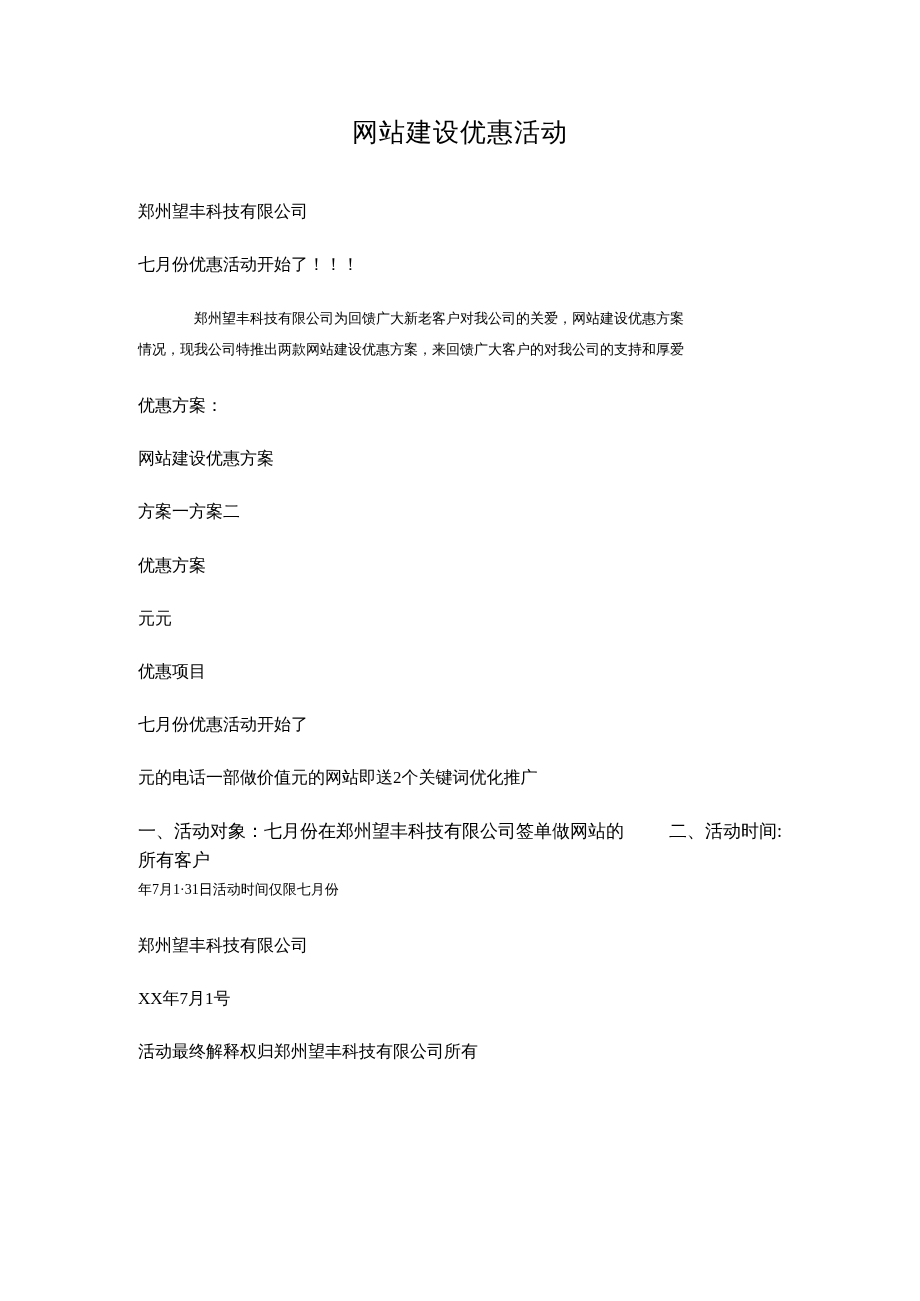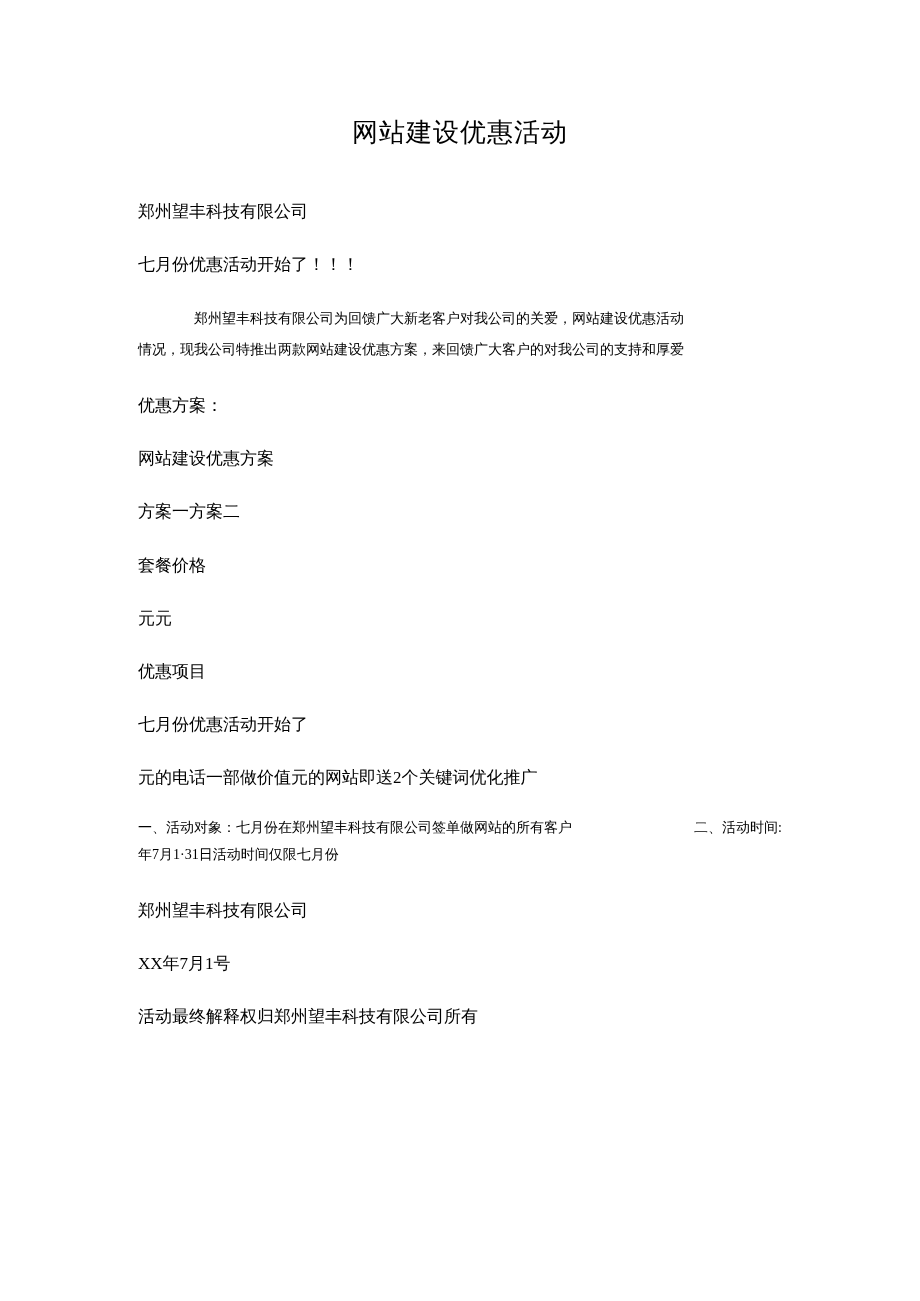--- a/index.html
+++ b/index.html
@@ -30,21 +30,21 @@
     .indent {
       text-indent: 56px;
     }
     .para-tight {
       font-size: 14px;
       line-height: 2.2;
     }
     .row-split {
       display: flex;
       justify-content: space-between;
-      font-size: 14px;
+      font-size: 18px;
       line-height: 1.6;
     }
     .row-split .left {
       flex: 1;
     }
     .row-split .right {
       white-space: nowrap;
       margin-left: 28px;
     }
     .block {
@@ -54,31 +54,31 @@
 </head>
 <body>
 
 <h1 class="title">网站建设优惠活动</h1>
 
 <p class="para">郑州望丰科技有限公司</p>
 
 <p class="para">七月份优惠活动开始了！！！</p>
 
 <div class="block">
-  <p class="para-tight indent">郑州望丰科技有限公司为回馈广大新老客户对我公司的关爱，网站建设优惠活动</p>
+  <p class="para-tight indent">郑州望丰科技有限公司为回馈广大新老客户对我公司的关爱，网站建设优惠方案</p>
   <p class="para-tight">情况，现我公司特推出两款网站建设优惠方案，来回馈广大客户的对我公司的支持和厚爱</p>
 </div>
 
 <p class="para">优惠方案：</p>
 
 <p class="para">网站建设优惠方案</p>
 
 <p class="para">方案一方案二</p>
 
-<p class="para">套餐价格</p>
+<p class="para">优惠方案</p>
 
 <p class="para">元元</p>
 
 <p class="para">优惠项目</p>
 
 <p class="para">七月份优惠活动开始了</p>
 
 <p class="para">元的电话一部做价值元的网站即送2个关键词优化推广</p>
 
 <div class="block">

